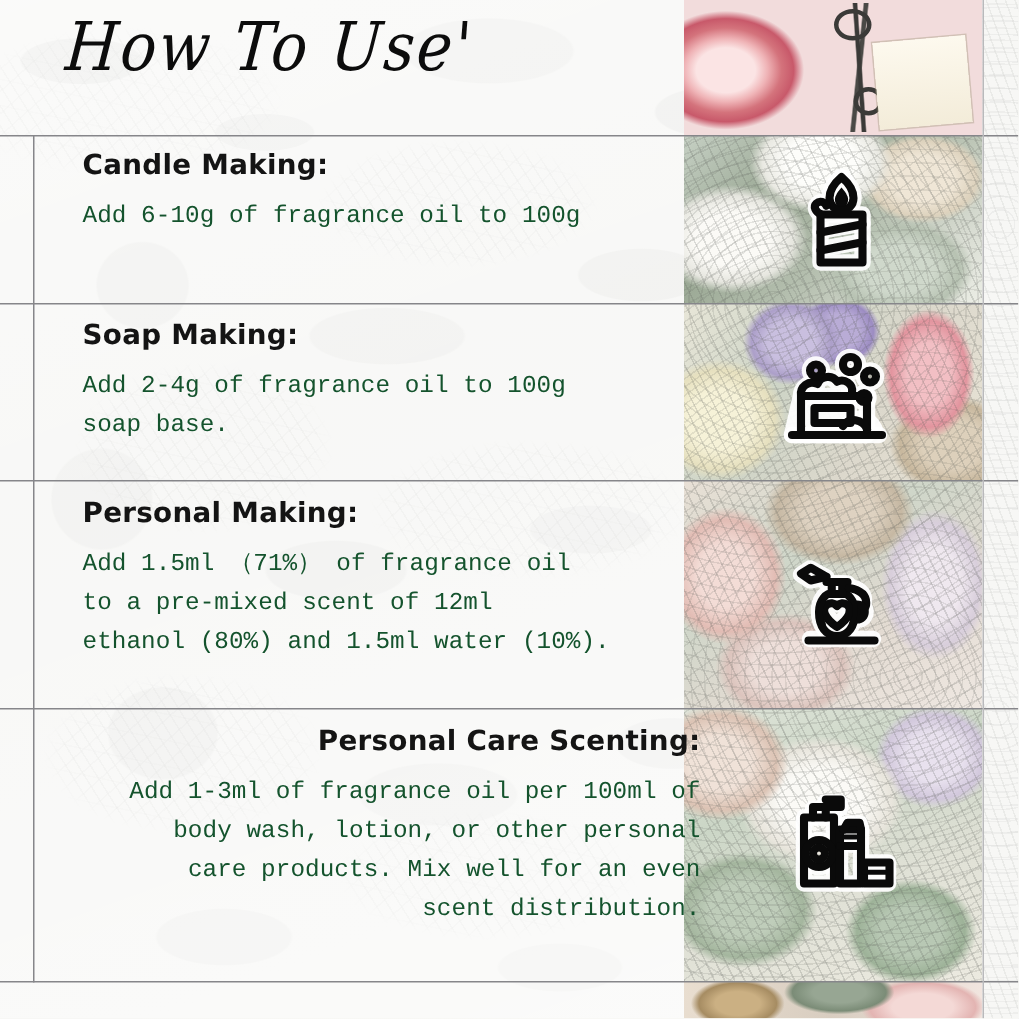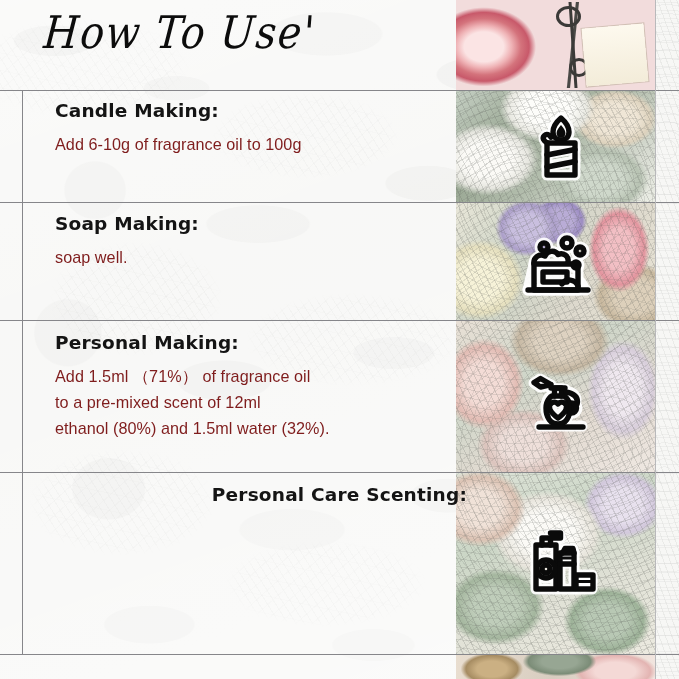--- a/index.html
+++ b/index.html
@@ -228,24 +228,24 @@
     font-family: "DejaVu Sans", "Liberation Sans", sans-serif;
     font-size: 18.5px;
     font-weight: bold;
     color: #141414;
     letter-spacing: .2px;
     line-height: 1.1;
     white-space: nowrap;
   }
   .sec-body {
     margin-top: 11px;
-    font-family: Liberation Sans, sans-serif;
+    font-family: Liberation Mono, monospace;
     font-size: 16.2px;
     font-weight: 400;
-    color: #7f1d1d;
+    color: #14532d;
     line-height: 1.60;
     letter-spacing: .05px;
   }
   .sec-body .ln { display: block; white-space: nowrap; }
 
   .sec-1 { top: 101px; }
   .sec-2 { top: 214px; }
   .sec-3 { top: 333px; }
   .sec-4 { top: 485px; text-align: right; }
 
@@ -321,35 +321,42 @@
   <div class="section sec-1">
     <div class="sec-head">Candle Making:</div>
     <div class="sec-body">
       <span class="ln">Add 6-10g of fragrance oil to 100g</span>
     </div>
   </div>
 
   <div class="section sec-2">
     <div class="sec-head">Soap Making:</div>
     <div class="sec-body">
-      <span class="ln">soap well.</span>
+      <span class="ln">Add 2-4g of fragrance oil to 100g</span>
+      <span class="ln">soap base.</span>
     </div>
   </div>
 
   <div class="section sec-3">
     <div class="sec-head">Personal Making:</div>
     <div class="sec-body">
       <span class="ln">Add 1.5ml （71%） of fragrance oil</span>
       <span class="ln">to a pre-mixed scent of 12ml</span>
-      <span class="ln">ethanol (80%) and 1.5ml water (32%).</span>
+      <span class="ln">ethanol (80%) and 1.5ml water (10%).</span>
     </div>
   </div>
 
   <div class="section sec-4">
     <div class="sec-head">Personal Care Scenting:</div>
+    <div class="sec-body">
+      <span class="ln">Add 1-3ml of fragrance oil per 100ml of</span>
+      <span class="ln">body wash, lotion, or other personal</span>
+      <span class="ln">care products. Mix well for an even</span>
+      <span class="ln">scent distribution.</span>
+    </div>
   </div>
 
   <div class="icon-wrap ico-candle">
     <svg viewBox="0 0 82 82">
       <g>
 
         <path class="halo" d="M41 13 c7 6 8 11 8 14 0 5-3.6 8-8 8 -4.4 0-8-3-8-8 0-3 1-8 8-14z"></path>
         <path class="halo" d="M27 38 h28 v32 h-28 z"></path>
         <path class="halo" d="M27 38 c-3-2-4-5-2-7 2-2 5-1 6 1"></path>
         <path class="halo" d="M27 49 L55 44"></path>

